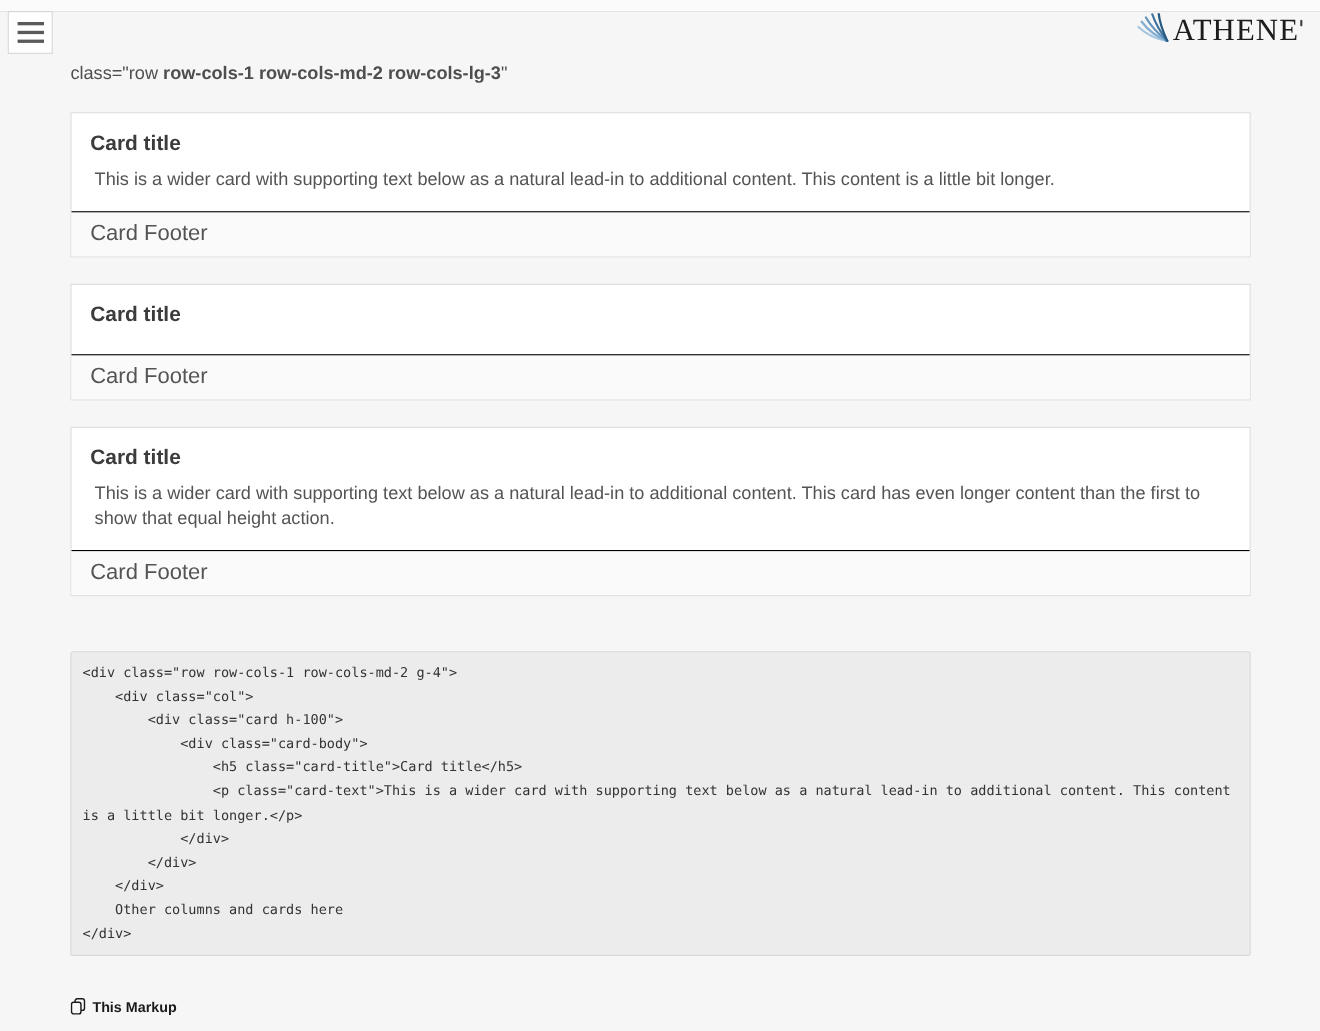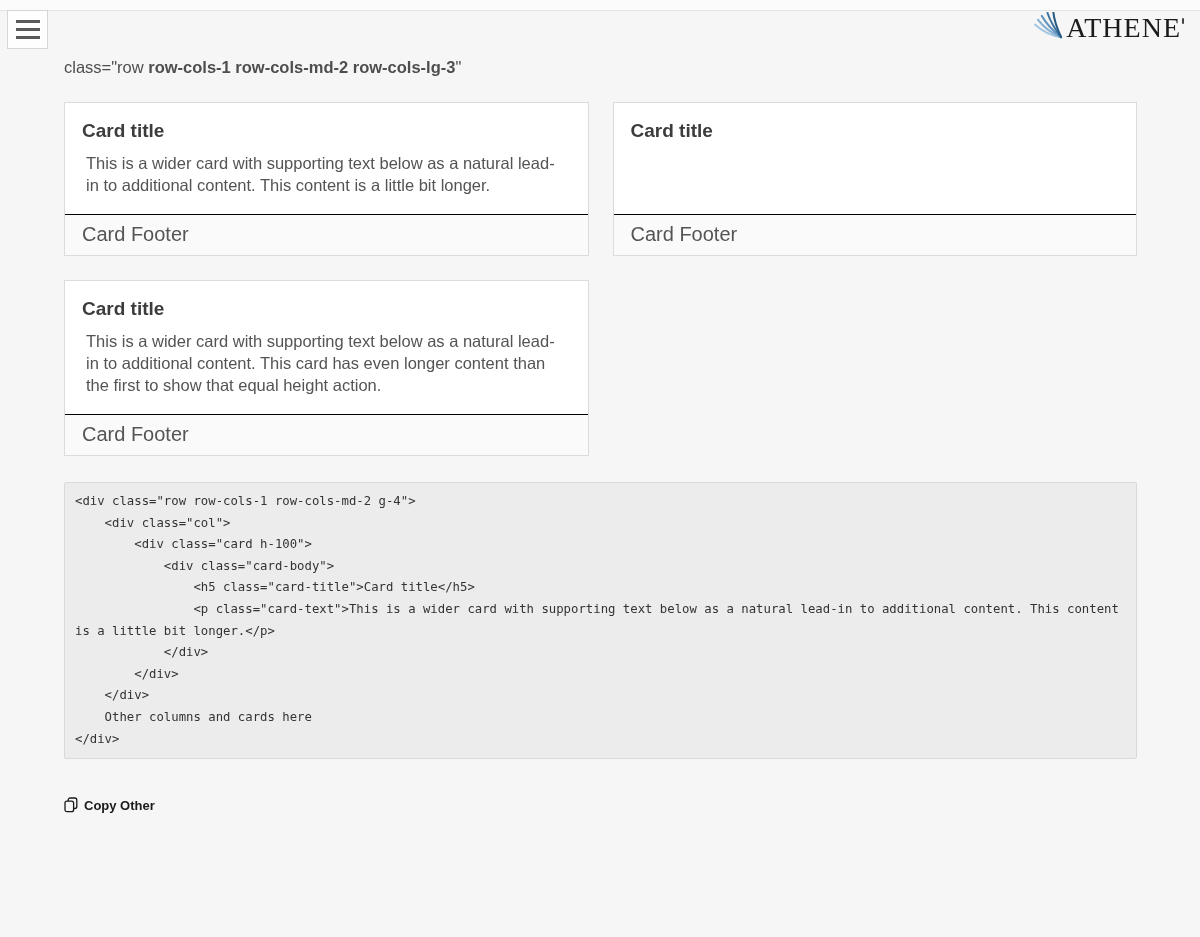--- a/index.html
+++ b/index.html
@@ -66,21 +66,21 @@
   .section-heading {
     margin:18px 0 0;
     font-size:19px; font-weight:bold;
     color:#3c3c3c;
   }
 
   
   .cards-grid {
     margin-top:23px;
     display:grid;
-    grid-template-columns:1fr 1fr;
+    grid-template-columns:1fr;
     gap:24px;
     align-items:stretch;
   }
   .card {
     background:#ffffff;
     border:1px solid #dcdcdc;
     display:flex; flex-direction:column;
   }
   .card-body { padding:15px 17px 14px; flex:1; }
   .card-title {
@@ -196,16 +196,16 @@
         &lt;/div&gt;
     &lt;/div&gt;
     Other columns and cards here
 &lt;/div&gt;</pre>
 
   <button class="copy-markup">
     <svg class="copy-icon" viewBox="0 0 15 16">
       <rect x="4.2" y="1" width="8.6" height="10.5" rx="2" fill="none" stroke="#1a1a1a" stroke-width="1.3"></rect>
       <rect x="1" y="4.2" width="8.6" height="10.5" rx="2" fill="#f6f6f6" stroke="#1a1a1a" stroke-width="1.3"></rect>
     </svg>
-    <span>Copy Other</span>
+    <span>This Markup</span>
   </button>
 
 </div>
 
 </body></html>

